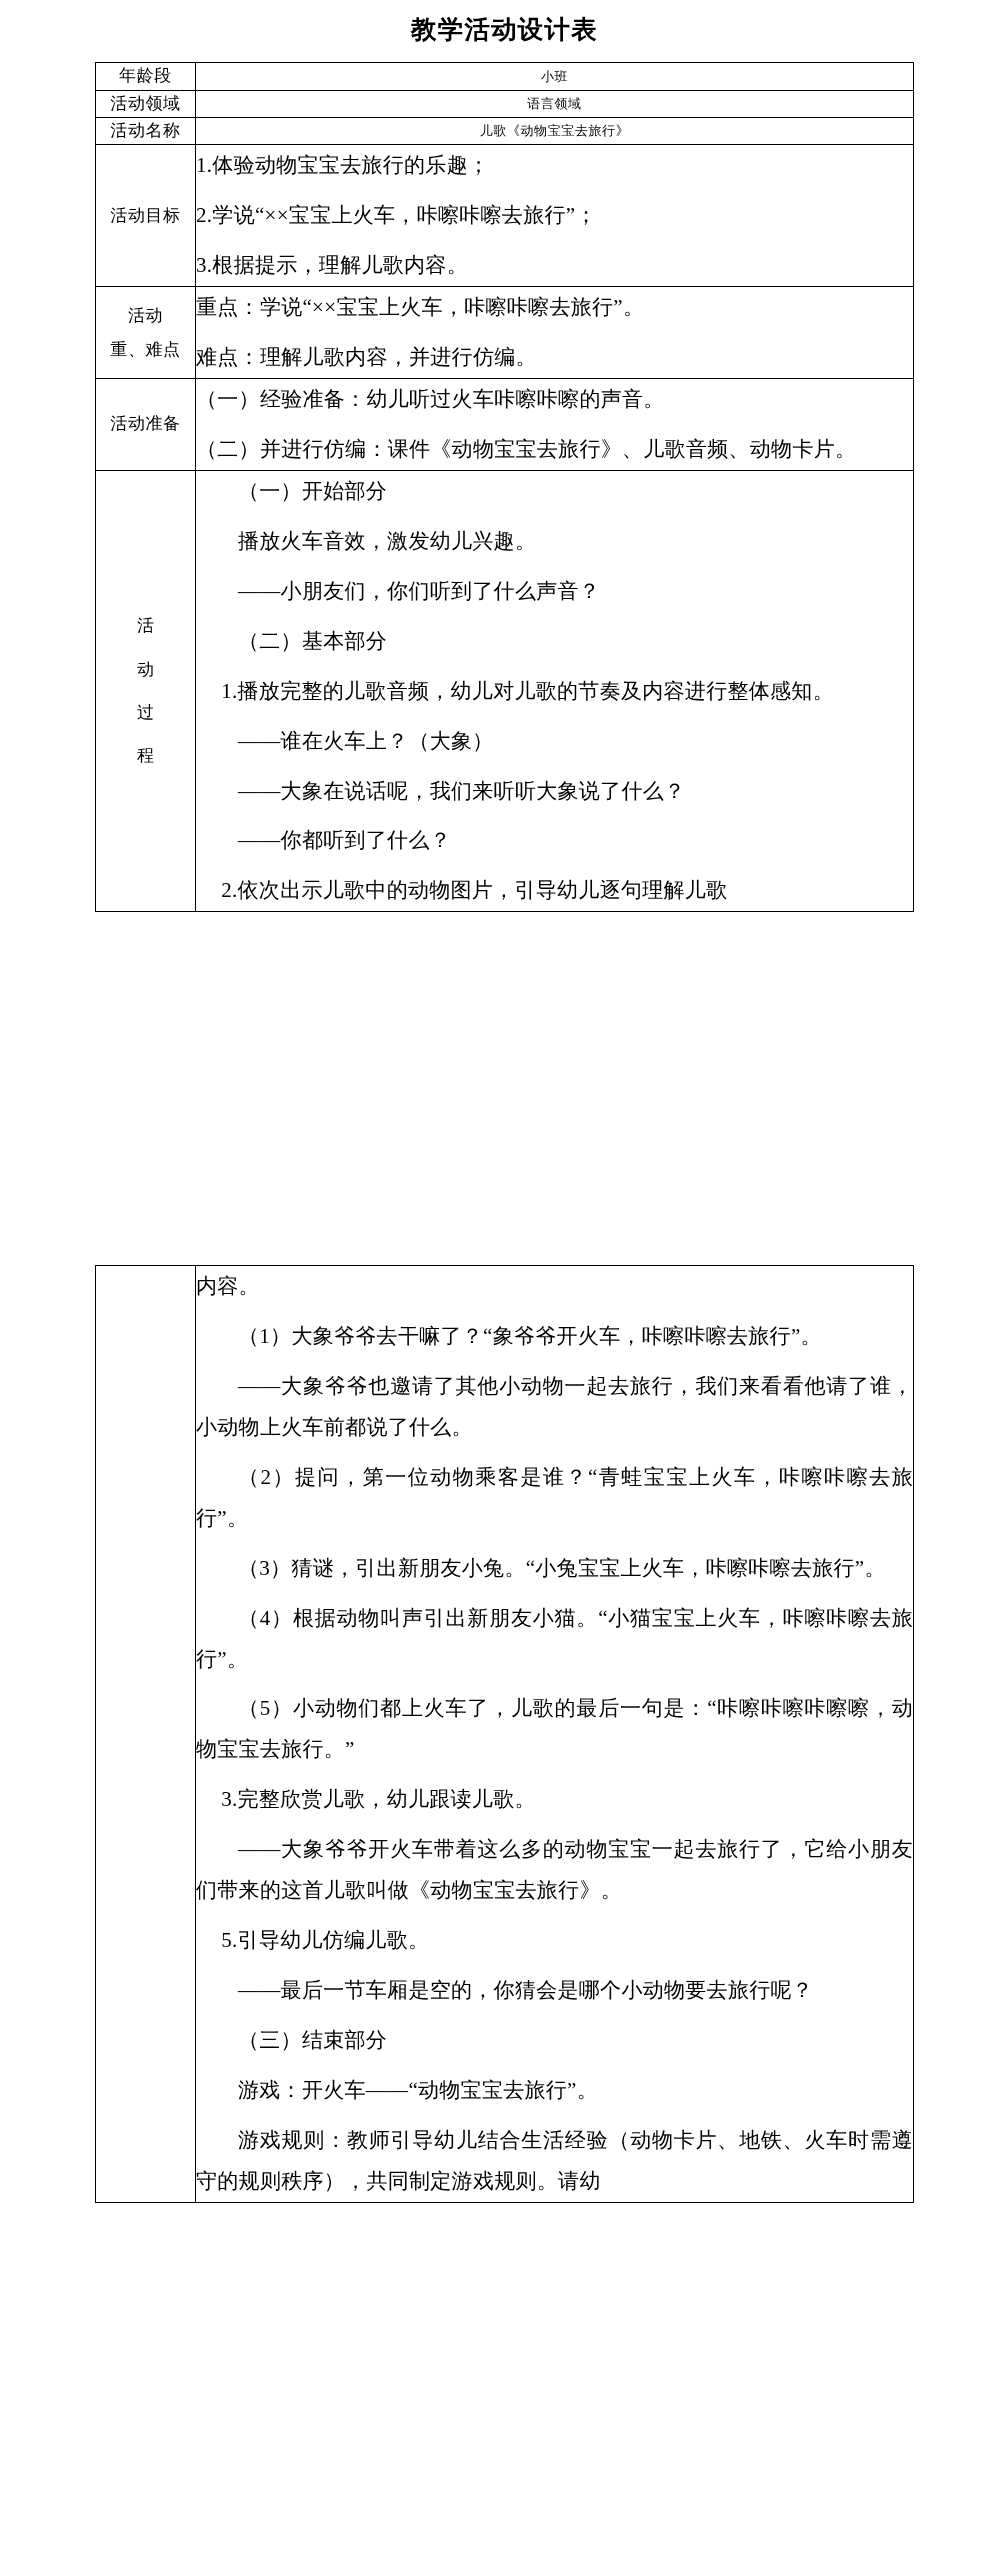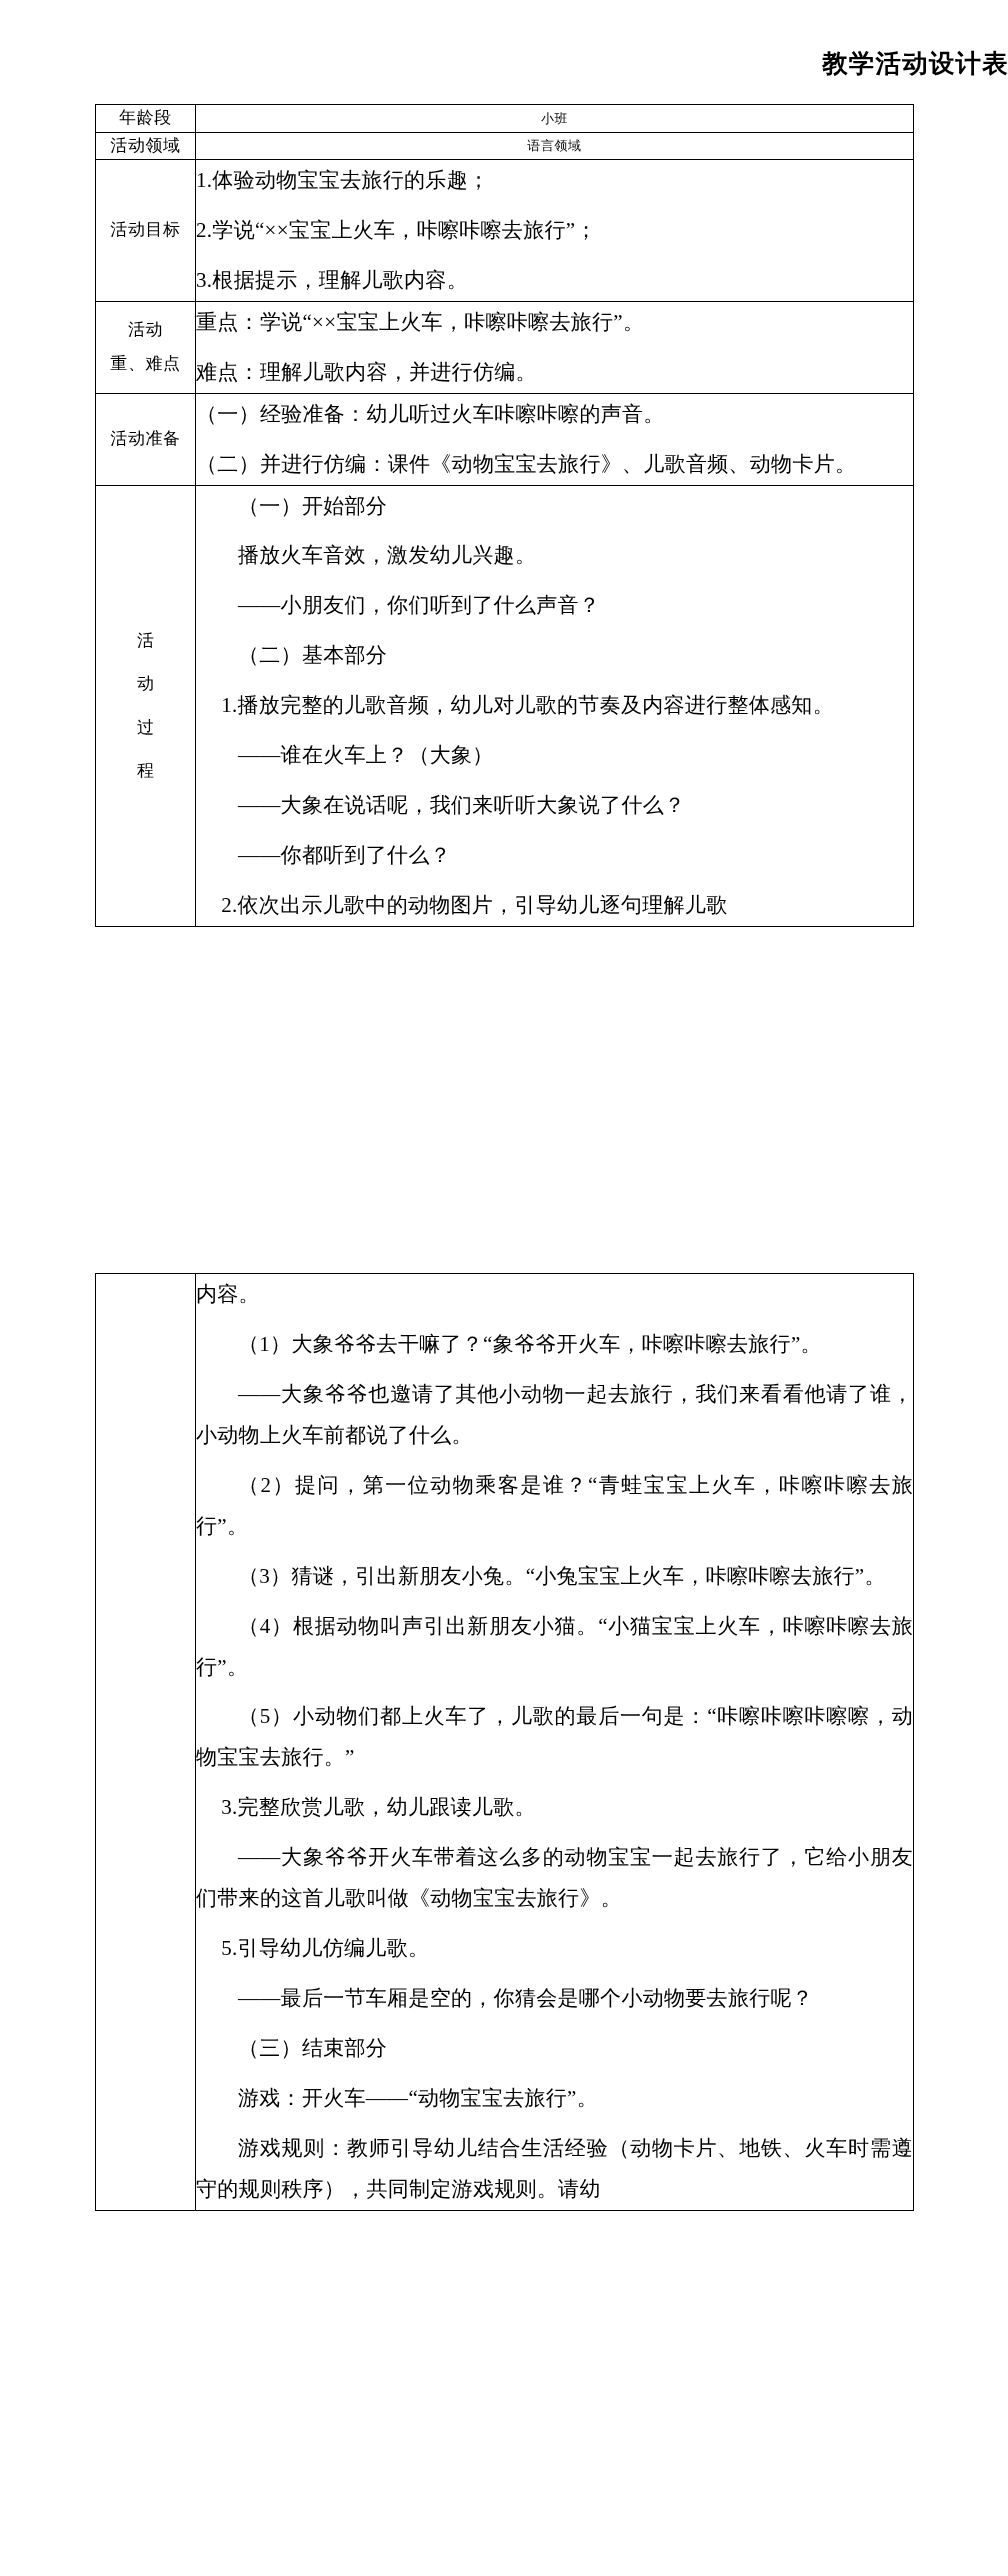--- a/index.html
+++ b/index.html
@@ -15,33 +15,33 @@
   }
   .page {
     position: relative;
     width: 1009px;
     background: #ffffff;
   }
   .page-1 { height: 1265px; }
   .page-2 { height: 1311px; }
 
   .doc-title {
-    text-align: right;
+    text-align: center;
     font-size: 25.4px;
     font-weight: bold;
     letter-spacing: 1.3px;
-    padding-top: 47px;
+    padding-top: 13px;
     padding-bottom: 15.3px;
     font-family: "Liberation Sans", "DejaVu Sans", sans-serif;
   }
 
   table.form {
     border-collapse: collapse;
     width: 819px;
-    margin: 8px auto;
+    margin: 0 auto;
     table-layout: fixed;
     padding-left: 23px;
   }
   table.form td {
     border: 0.6px solid #000000;
     vertical-align: middle;
     padding: 0;
   }
   col.label-col { width: 100px; }
   col.content-col { width: 718px; }
@@ -112,20 +112,24 @@
       <tr>
         <td class="lbl">年龄段</td>
         <td class="cell-center">小班</td>
       </tr>
 
       <tr>
         <td class="lbl tall-pad">活动领域</td>
         <td class="cell-center tall-pad">语言领域</td>
       </tr>
 
+      <tr>
+        <td class="lbl tall-pad">活动名称</td>
+        <td class="cell-center tall-pad">儿歌《动物宝宝去旅行》</td>
+      </tr>
 
       <tr>
         <td class="lbl">活动目标</td>
         <td class="cell-body">
           <p class="flush">1.体验动物宝宝去旅行的乐趣；</p>
           <p class="flush">2.学说“××宝宝上火车，咔嚓咔嚓去旅行”；</p>
           <p class="flush">3.根据提示，理解儿歌内容。</p>
         </td>
       </tr>
 

